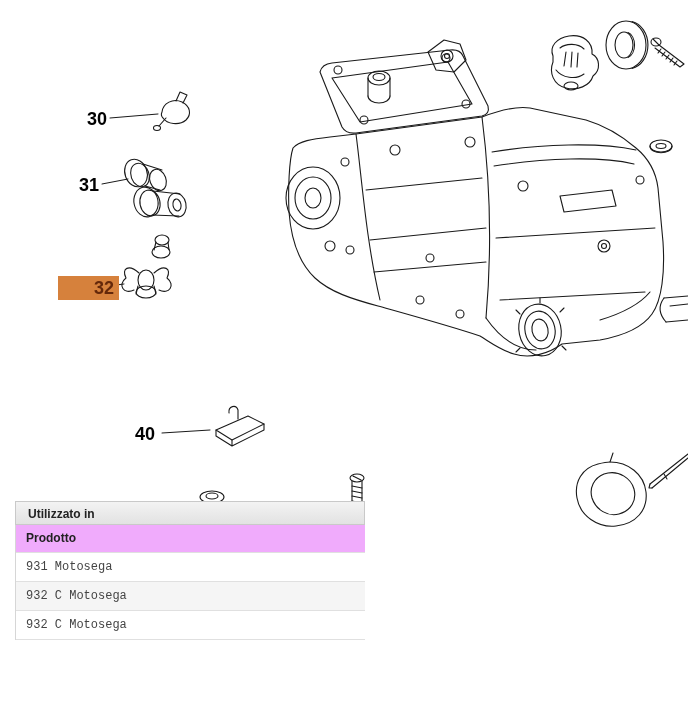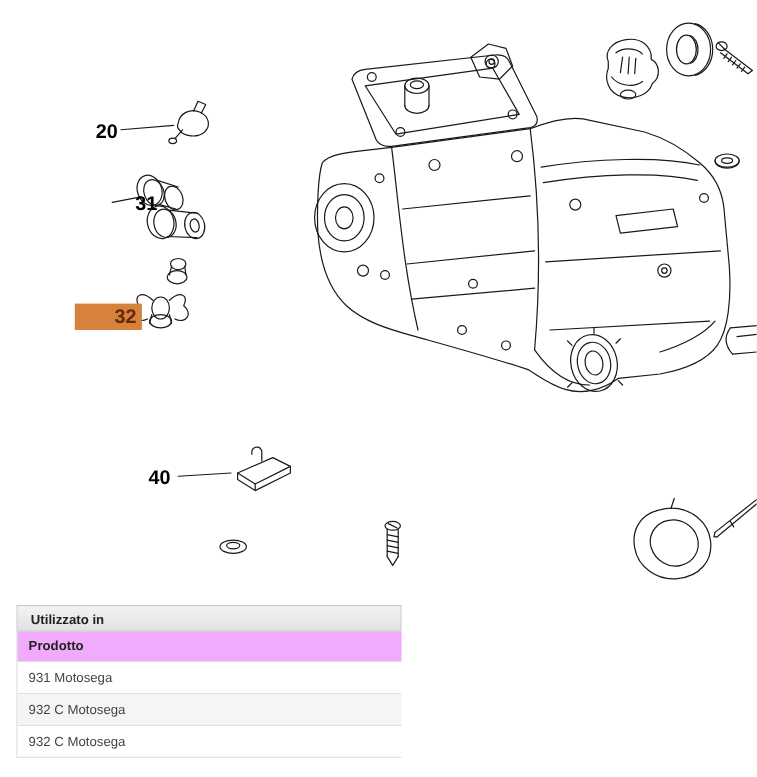--- a/index.html
+++ b/index.html
@@ -17,21 +17,21 @@
     font-size:18px;
     color:#000;
     line-height:22px;
     padding:1px 5px;
     cursor:pointer;
     user-select:none;
   }
   
   .usage-table{
     position:absolute;
-    left:15px;top:550px;
+    left:15px;top:501px;
     width:350px;
     font-size:12px;
     color:#333;
   }
   .table-title{
     height:24px;line-height:24px;
     padding-left:12px;
     font-weight:bold;
     color:#222;
     background:linear-gradient(#f3f3f3,#e2e2e2);
@@ -48,20 +48,21 @@
     color:#222;
     border-bottom:1px solid #e0e0e0;
     background:#f0abfc;
   }
   .table-row{
     height:28px;line-height:28px;
     padding-left:10px;
     border-bottom:1px solid #e0e0e0;
     background:#ffffff;
     color:#444;
+    font-family:Liberation Mono, monospace;
   }
   .table-row.alt{background:#f5f5f5;}
 </style>
 </head>
 <body>
 
 <div id="app">
 
   <svg width="688" height="530" viewBox="0 0 688 530">
     <g fill="none" stroke="#1a1a1a" stroke-width="1.1" stroke-linejoin="round" stroke-linecap="round">
@@ -223,23 +224,23 @@
       </g>
 
       <g>
         <path d="M650,484 L688,454 M652,488 L688,458"></path>
         <path d="M650,484 L649,488 L652,488"></path>
         <path d="M664,474 L667,479"></path>
       </g>
     </g>
   </svg>
 
-  <div class="callout" style="left:82px;top:107px;"><span>20</span></div>
-  <div class="callout" style="left:74px;top:173px;margin-left:44px;"><span>31</span></div>
-  <div class="callout" style="left: 68px; top: 276px; background-color: rgb(214, 129, 60); color: rgb(100, 40, 10); padding-left: 36px;"><span>32</span></div>
+  <div class="callout" style="left:82px;top:107px;"><span>30</span></div>
+  <div class="callout" style="left:74px;top:173px;"><span>31</span></div>
+  <div class="callout" style="left: 58px; top: 276px; background-color: rgb(214, 129, 60); color: rgb(100, 40, 10); padding-left: 36px;"><span>32</span></div>
   <div class="callout" style="left:130px;top:422px;"><span>40</span></div>
 
   <div class="usage-table">
     <div class="table-title">Utilizzato in</div>
     <div class="table-body">
       <div class="table-header">Prodotto</div>
       <div class="table-row">931 Motosega</div>
       <div class="table-row alt">932 C Motosega</div>
       <div class="table-row">932 C Motosega</div>
     </div>

